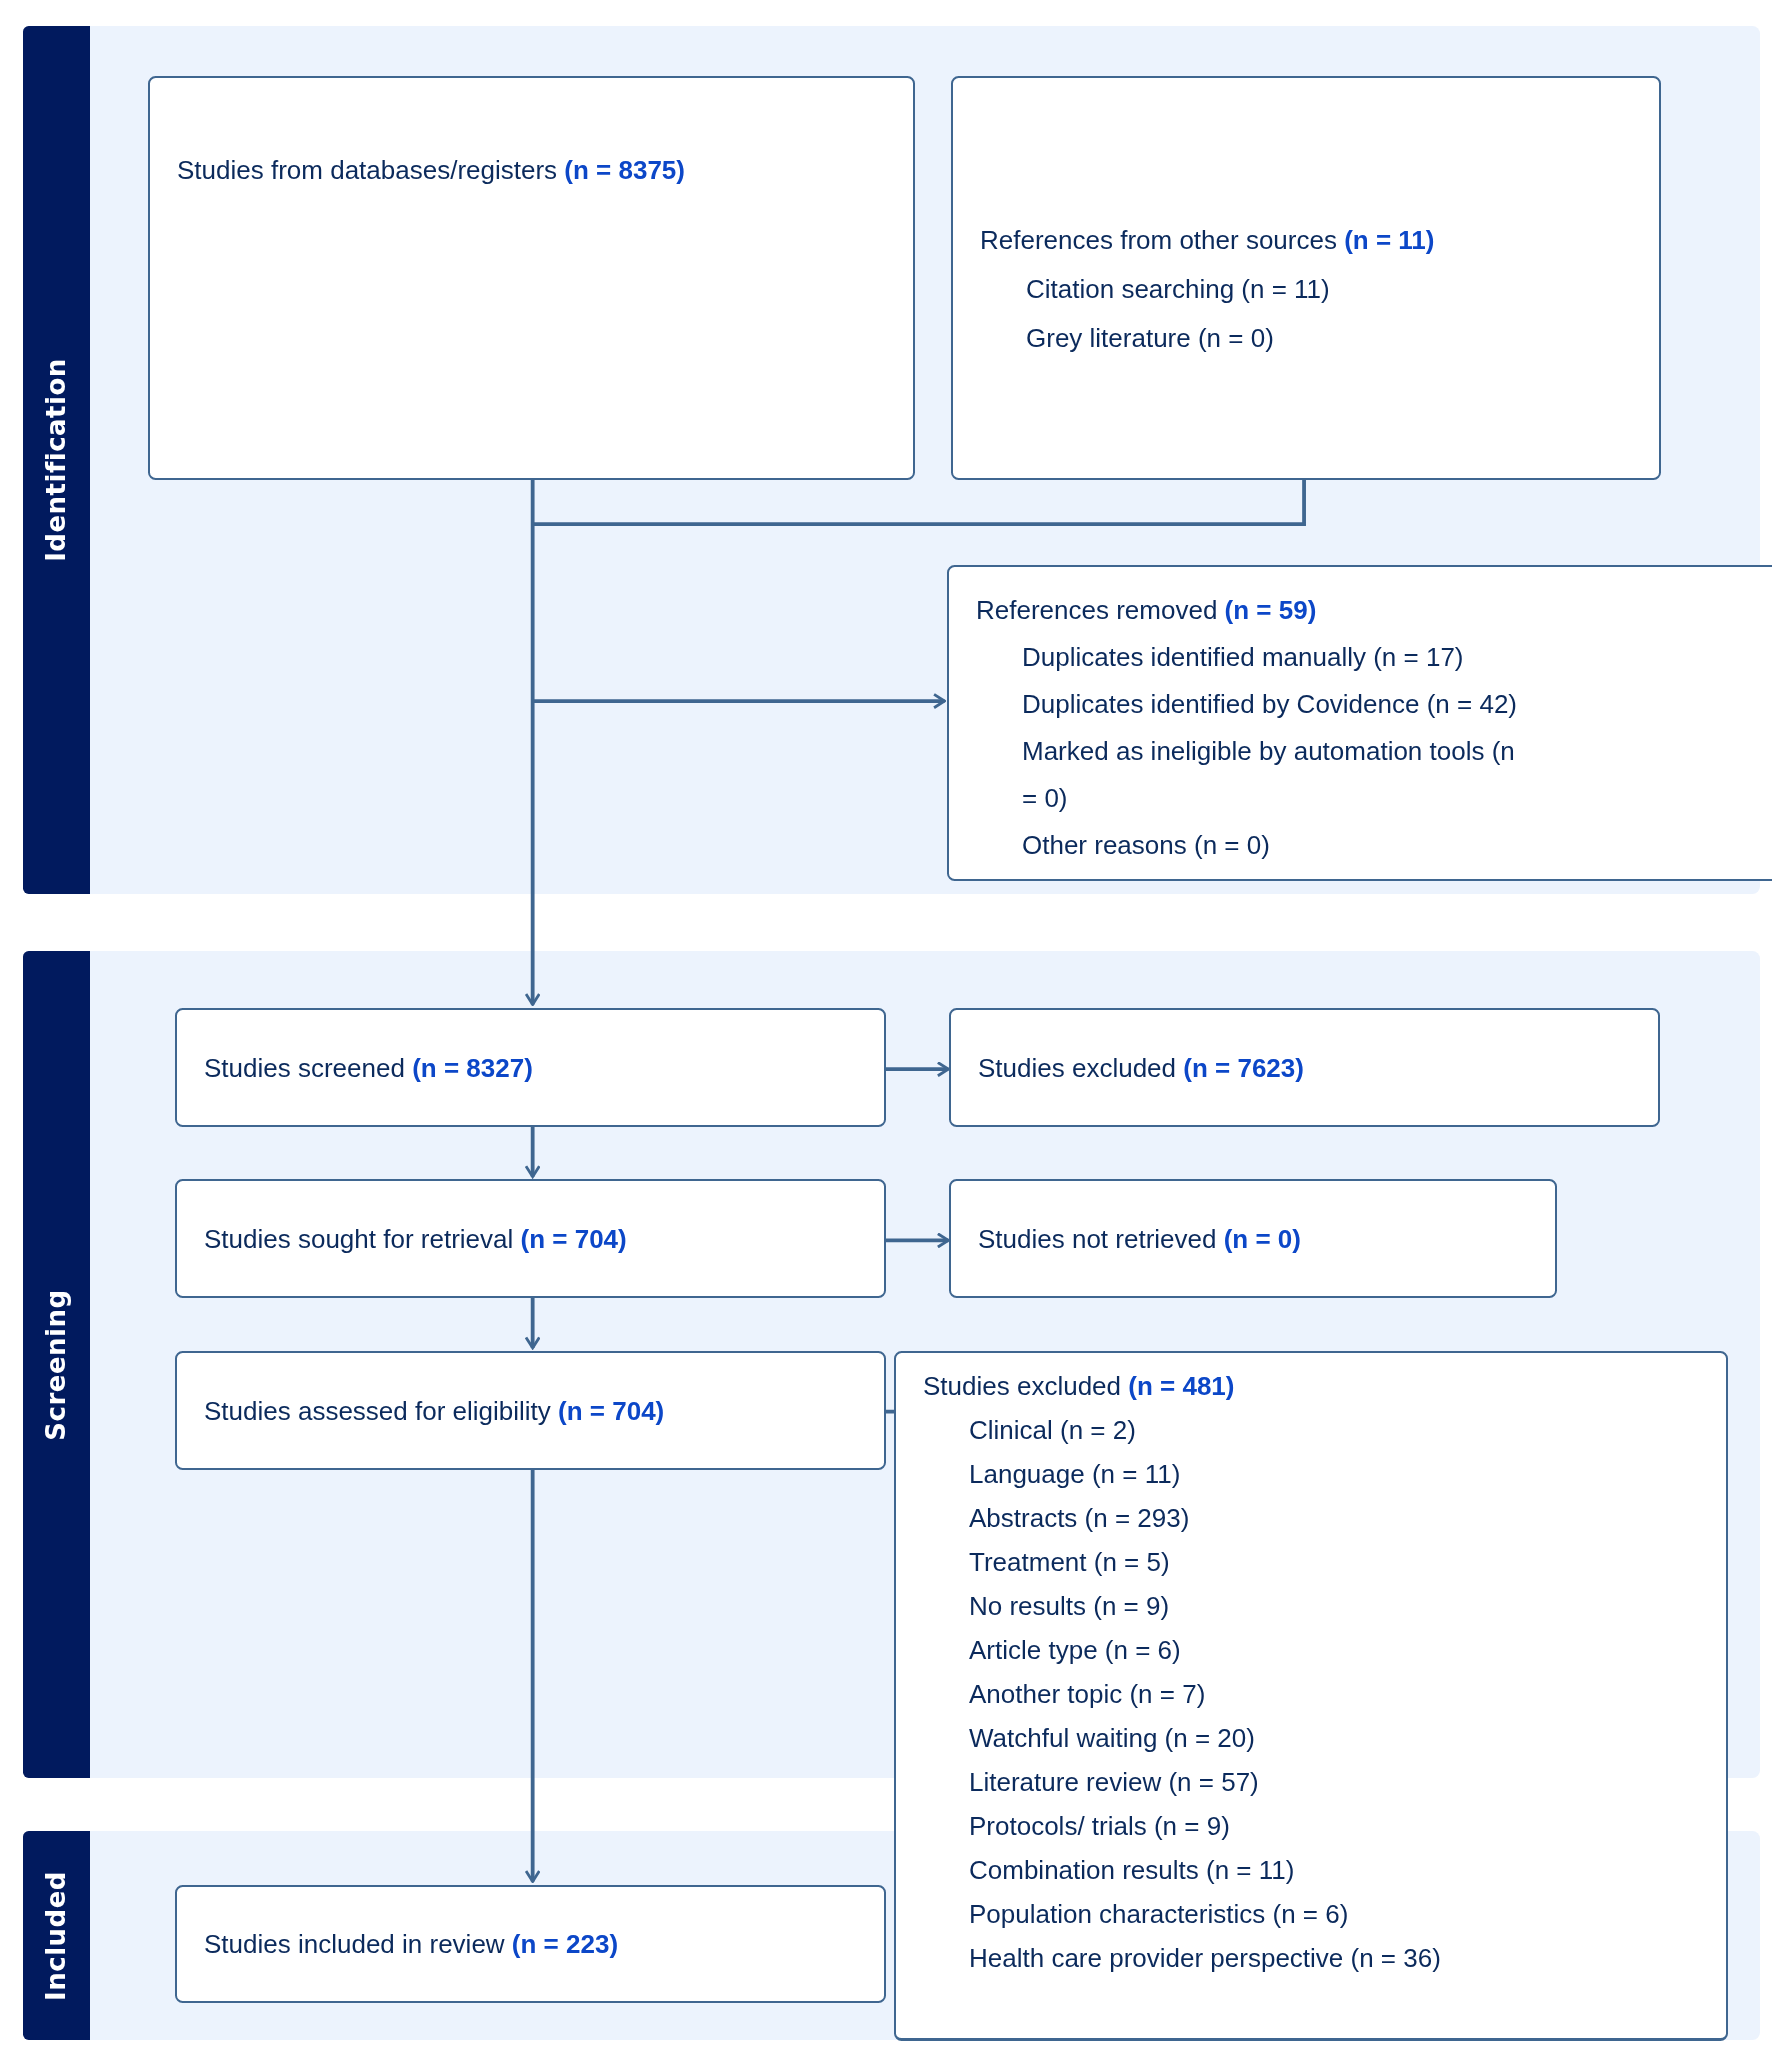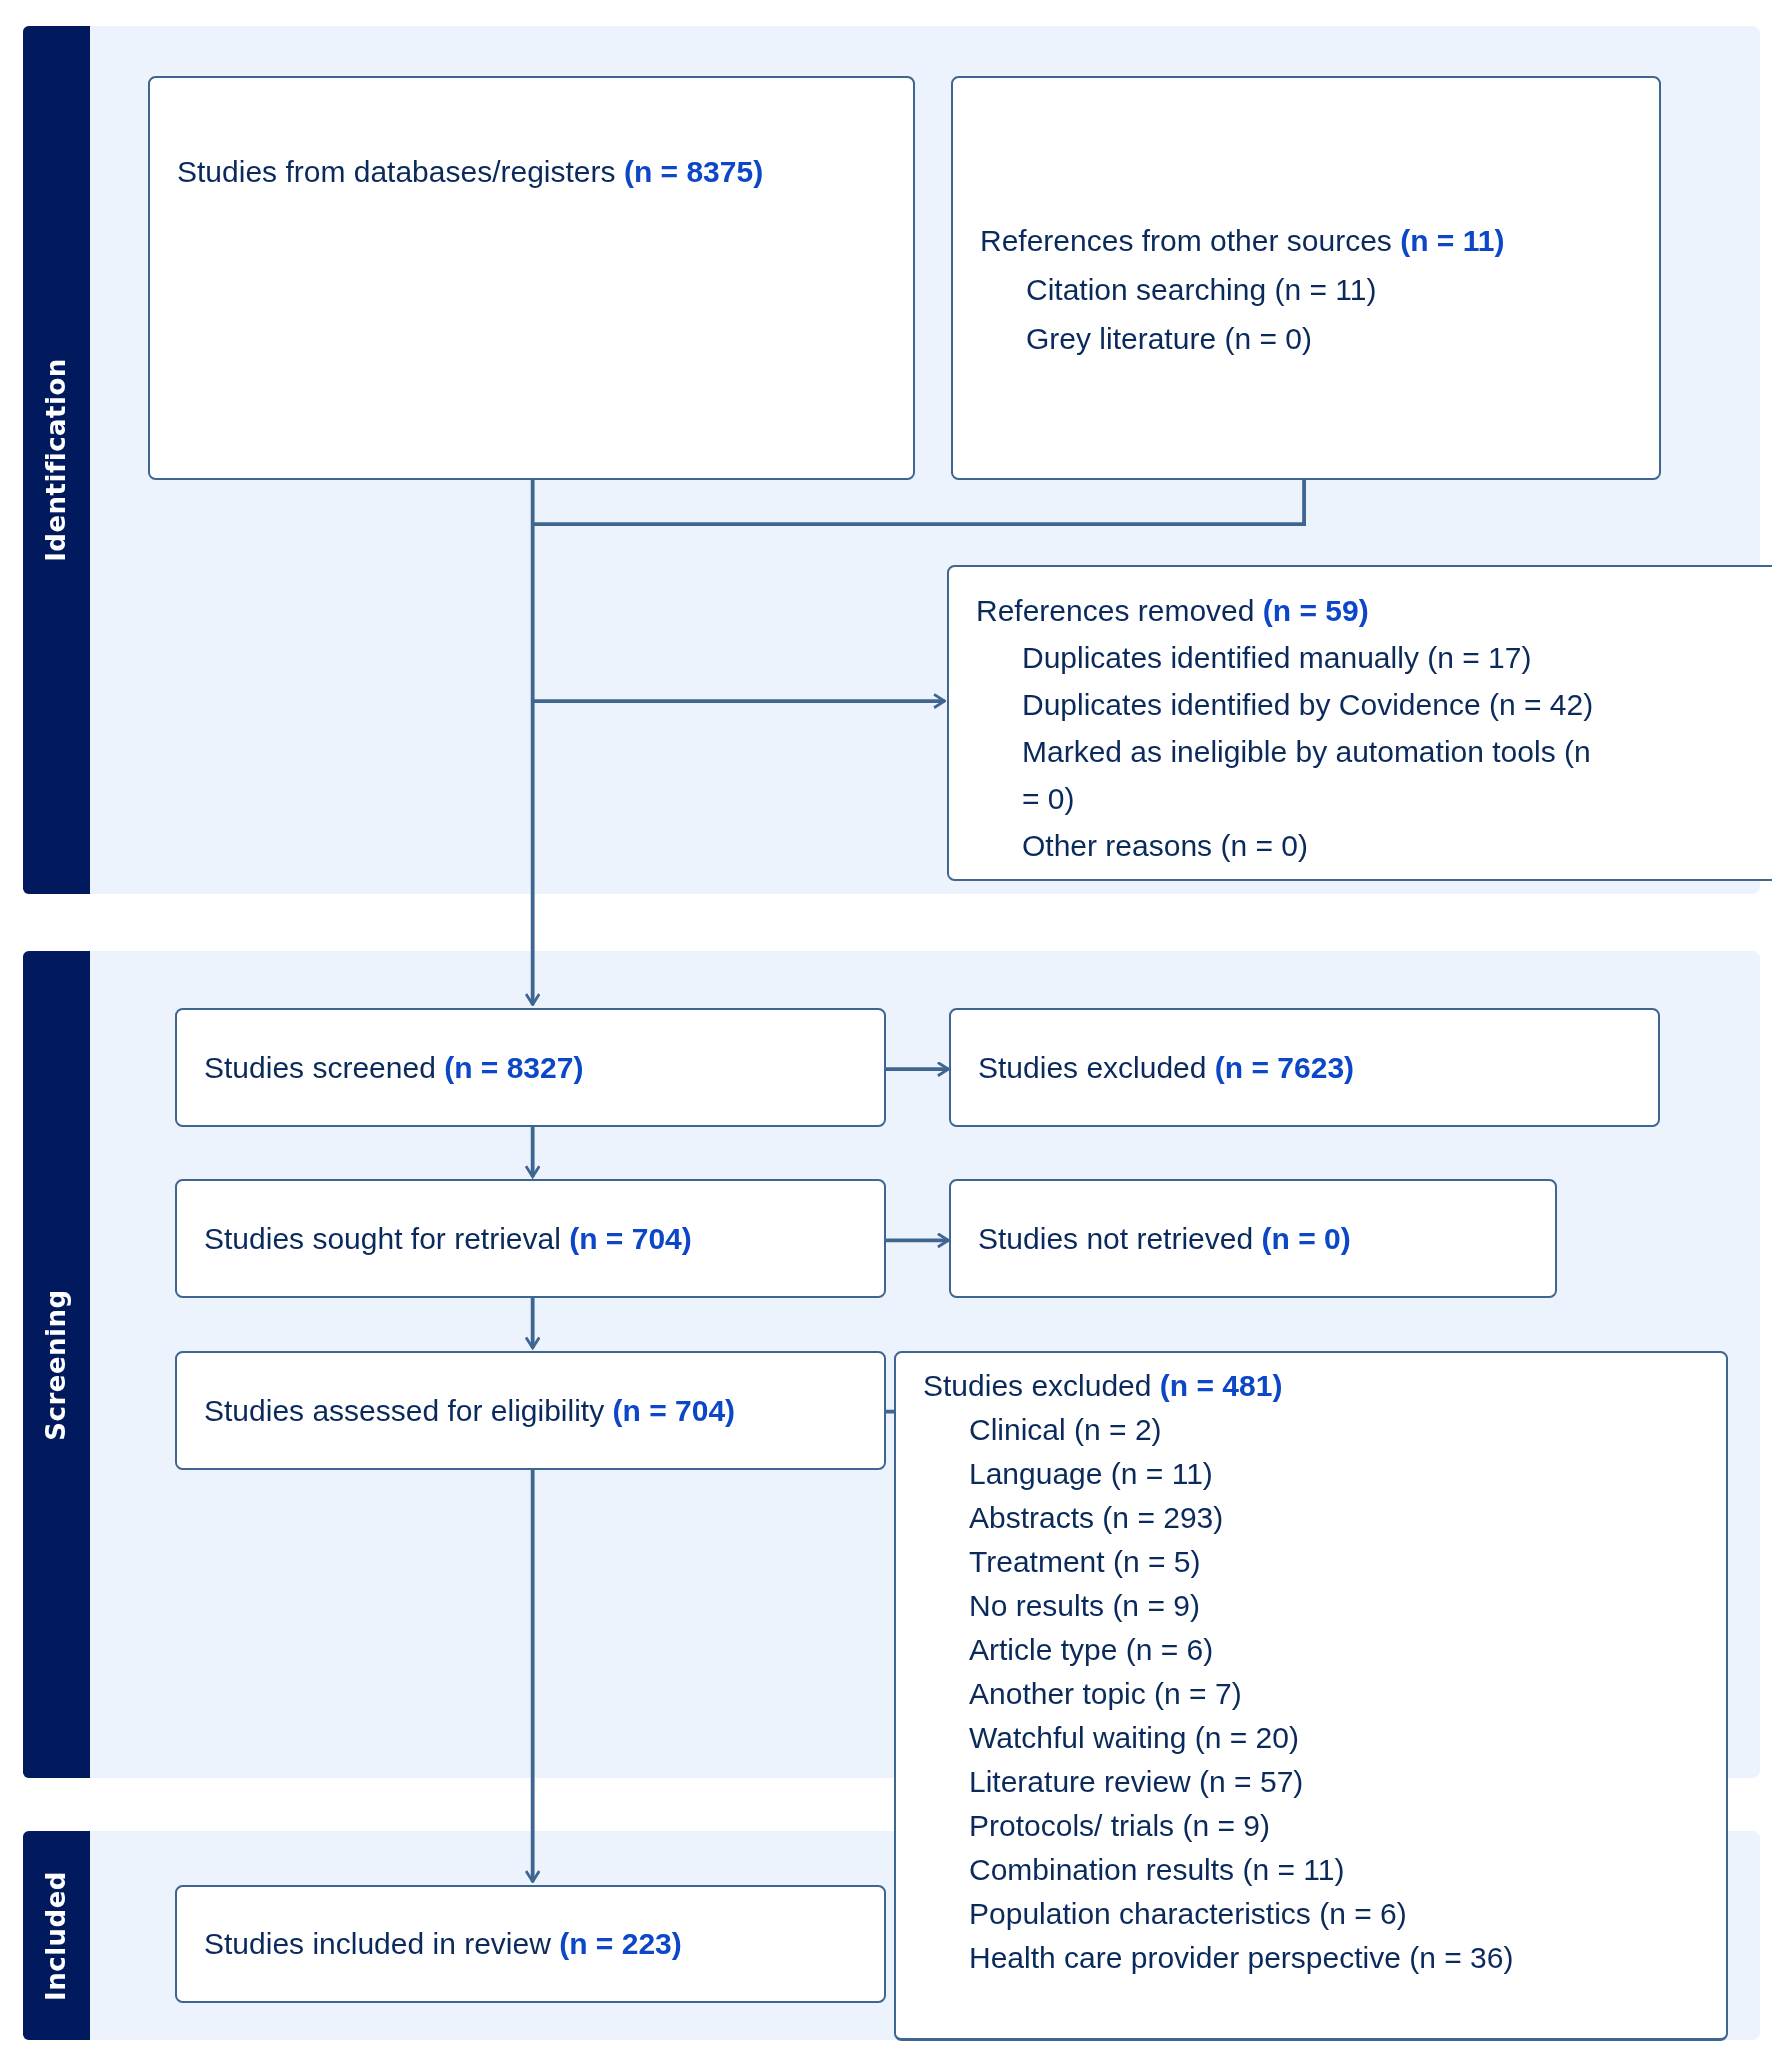--- a/index.html
+++ b/index.html
@@ -5,21 +5,21 @@
   html, body { margin: 0; padding: 0; background: #ffffff; }
   body { width: 1773px; height: 2067px; position: relative; overflow: hidden;
          font-family: "Liberation Sans", "DejaVu Sans", sans-serif; color: #0b2a5c; }
   .panel { position: absolute; left: 23px; width: 1737px; background: #ecf3fd; border-radius: 7.6px; }
   .band { position: absolute; left: 0; top: 0; bottom: 0; width: 67px; background: #011a5e;
           border-radius: 5.7px 0 0 5.7px; }
   .band-label { position: absolute; left: 33px; top: 50%; transform: translate(-50%, -50%) rotate(-90deg);
                 color: #ffffff; font-weight: bold; font-size: 26px; white-space: nowrap; letter-spacing: 0.5px;
                 font-family: "DejaVu Sans", sans-serif; }
   .box { position: absolute; background: #ffffff; border: 2.9px solid #3f6690; border-radius: 7.6px;
-         box-sizing: border-box; font-size: 30px; line-height: 1; }
+         box-sizing: border-box; font-size: 26px; line-height: 1; }
   .box .content { position: absolute; left: 27px; right: 9.5px; }
   .line { white-space: nowrap; }
   .sub { padding-left: 46px; }
   .n { color: #0c47c8; font-weight: bold; }
   .center-v { top: 50%; transform: translateY(-50%); }
   svg.connectors { position: absolute; left: 0; top: 0; }
 </style>
 </head>
 <body>
 

